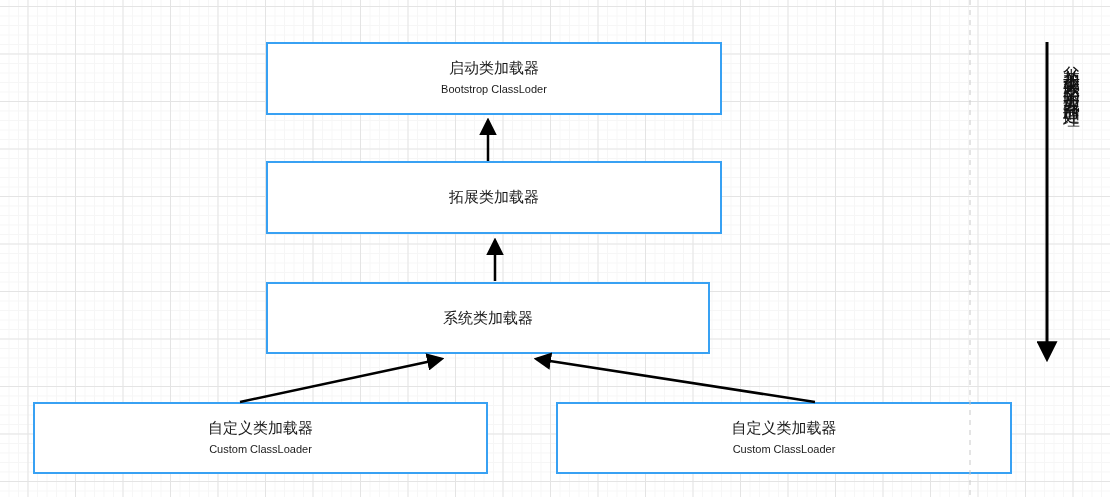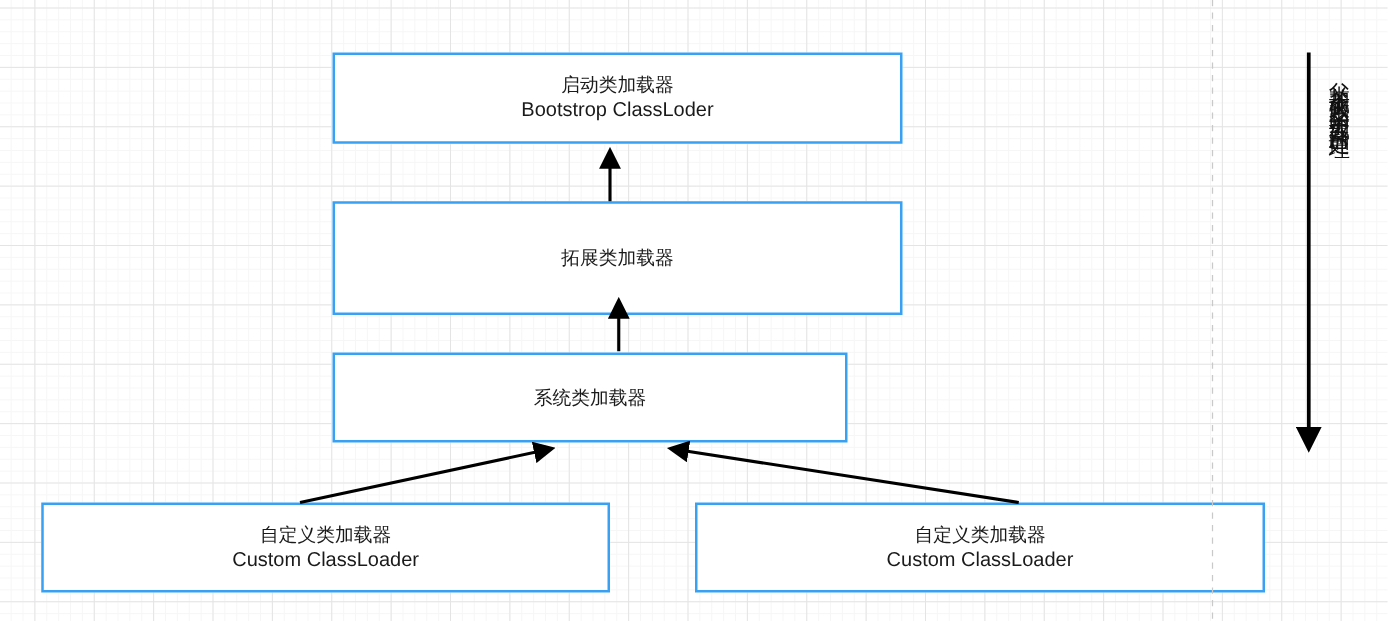--- a/index.html
+++ b/index.html
@@ -39,29 +39,30 @@
     flex-direction: column;
     align-items: center;
     justify-content: center;
     text-align: center;
     color: #1a1a1a;
   }
   .node .zh {
     font-size: 15px;
     line-height: 21px;
     white-space: nowrap;
+    font-family: Liberation Serif, serif;
   }
   .node .en {
-    font-size: 16px;
+    font-size: 11px;
     line-height: 20px;
     white-space: nowrap;
   }
   #node-bootstrap   { left: 266px; top: 42px;  width: 456px; height: 73px; }
-  #node-extension   { left: 266px; top: 161px; width: 456px; height: 91px; }
-  #node-application { left: 266px; top: 282px; width: 412px; height: 72px; }
+  #node-extension   { left: 266px; top: 161px; width: 456px; height: 73px; }
+  #node-application { left: 266px; top: 282px; width: 444px; height: 72px; }
   #node-custom-left { left: 33px;  top: 402px; width: 455px; height: 72px; }
   #node-custom-right{ left: 556px; top: 402px; width: 456px; height: 72px; }
 
   #edges-overlay {
     position: absolute;
     left: 0; top: 0;
     width: 1110px;
     height: 497px;
     pointer-events: none;
   }

